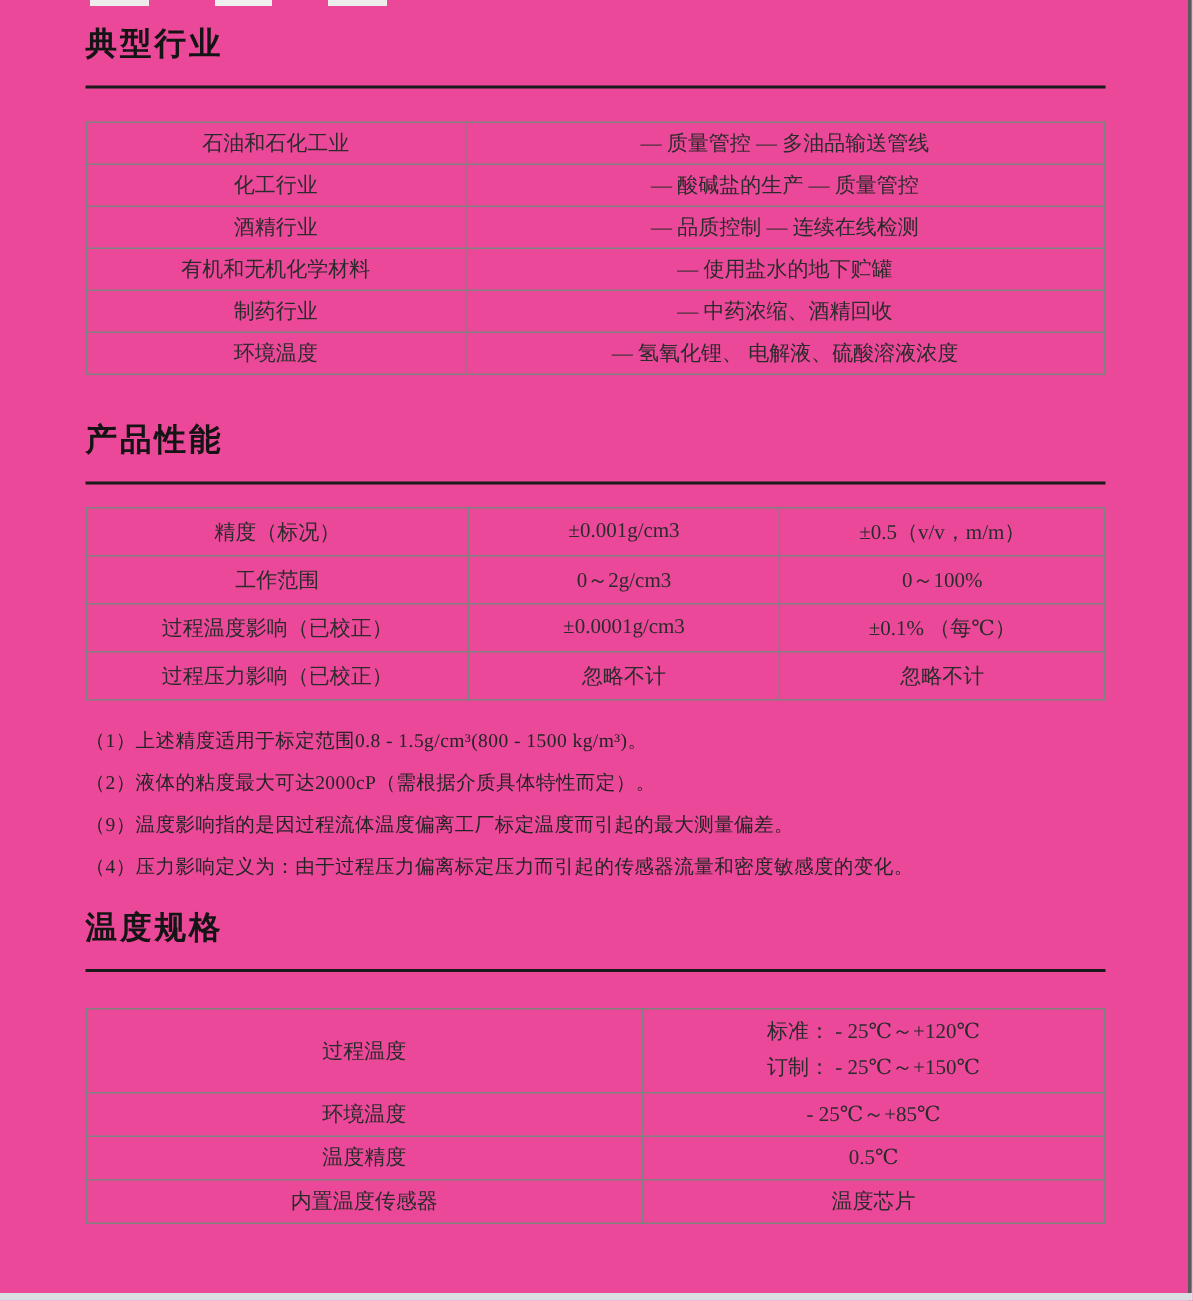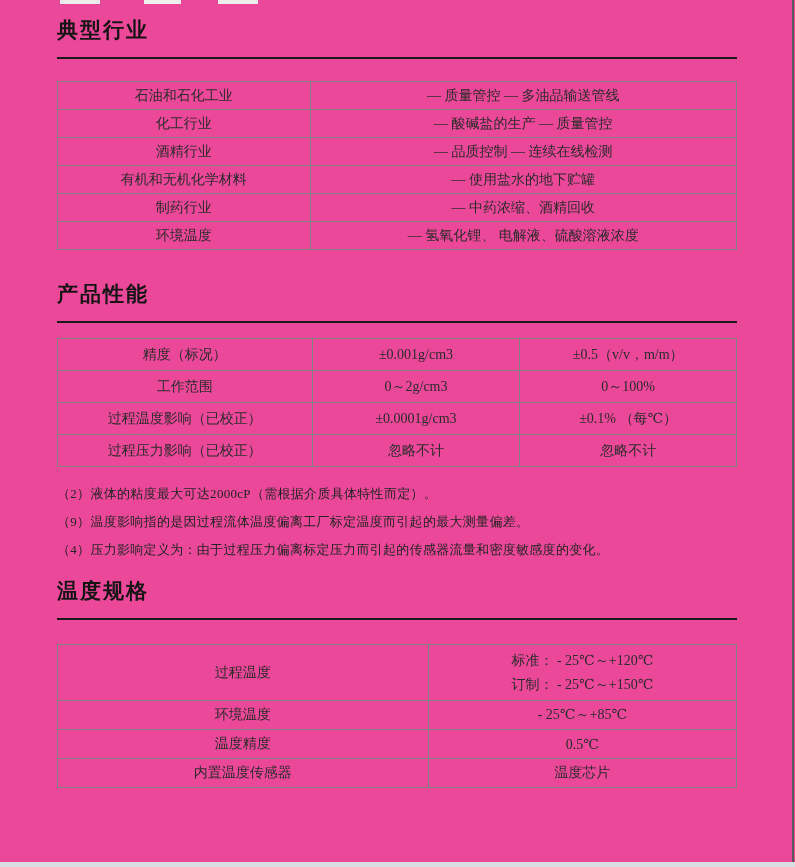--- a/index.html
+++ b/index.html
@@ -124,20 +124,21 @@
           <td>±0.1% （每℃）</td>
         </tr>
         <tr>
           <td class="col-param">过程压力影响（已校正）</td>
           <td class="col-density">忽略不计</td>
           <td>忽略不计</td>
         </tr>
       </tbody>
     </table>
     <div class="notes">
+      <div class="note-line">（1）上述精度适用于标定范围0.8 - 1.5g/cm³(800 - 1500 kg/m³)。</div>
       <div class="note-line">（2）液体的粘度最大可达2000cP（需根据介质具体特性而定）。</div>
       <div class="note-line">（9）温度影响指的是因过程流体温度偏离工厂标定温度而引起的最大测量偏差。</div>
       <div class="note-line">（4）压力影响定义为：由于过程压力偏离标定压力而引起的传感器流量和密度敏感度的变化。</div>
     </div>
 
     <div class="section-title title-3">温度规格</div>
     <div class="heading-rule"></div>
     <table class="temperature-table">
       <tbody>
         <tr class="row-tall">

